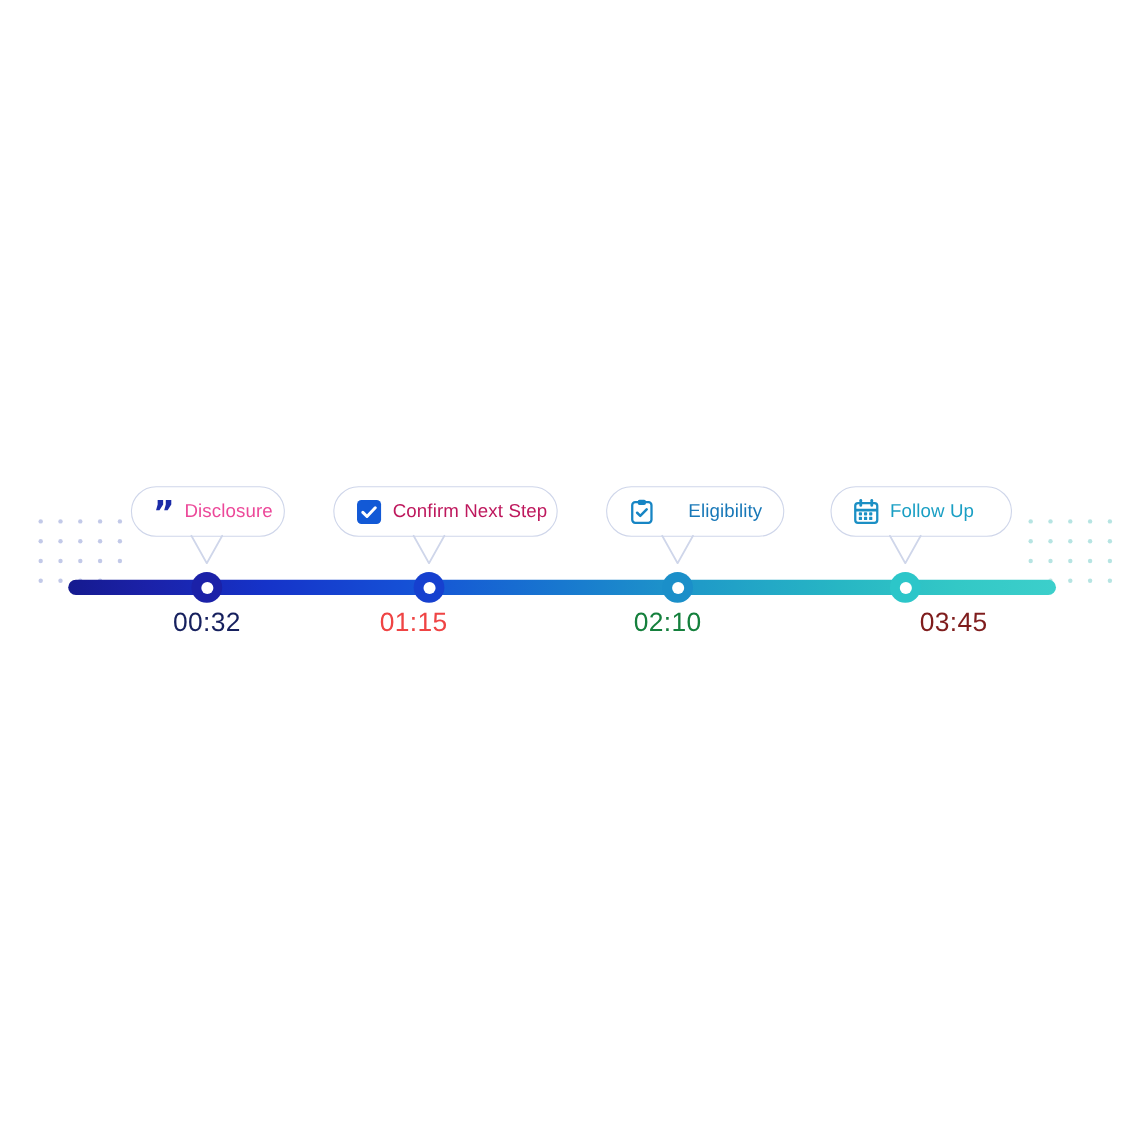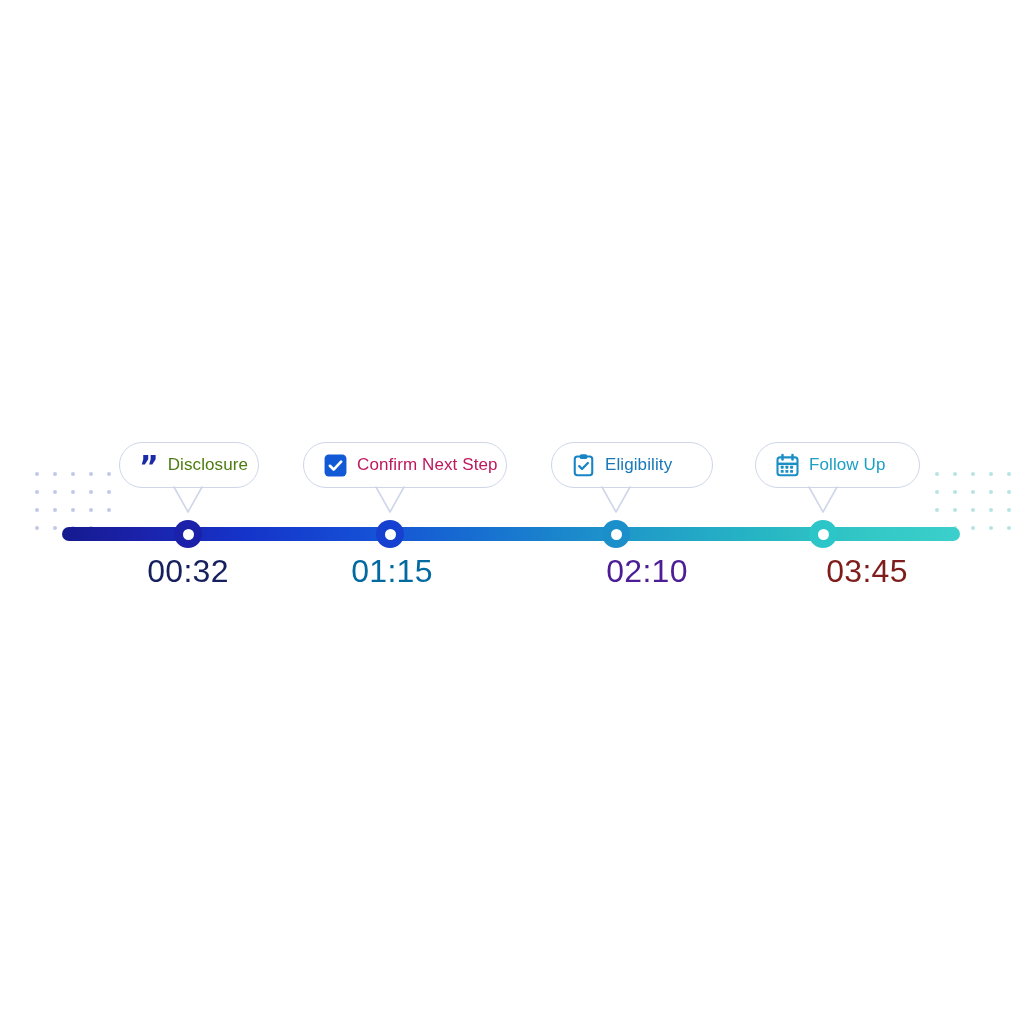--- a/index.html
+++ b/index.html
@@ -113,21 +113,21 @@
     width: 42px;
     height: 30px;
     transform: translateX(-21px);
     pointer-events: none;
   }
 
   
   .stamp {
     position: absolute;
     top: 553px;
-    font-size: 32px;
+    font-size: 24px;
     letter-spacing: 0.3px;
     transform: translateX(-50%);
     white-space: nowrap;
   }
 
   
   .quote-mark {
     font-family: "DejaVu Sans", sans-serif;
     font-size: 30px;
     font-weight: 700;
@@ -186,21 +186,21 @@
       <div class="dot"></div>
     </div>
 
   <div id="bar"></div>
 
   <div id="steps-layer">
       <div class="pill" style="left: 119px; width: 140px; top: 442px;">
         <span class="pill-icon">
           <span class="quote-mark" style="color: rgb(27, 43, 168);">”</span>
         </span>
-        <span class="pill-label" style="color: #4d7c0f; text-align: right;">Disclosure</span>
+        <span class="pill-label" style="color: #ec4899; text-align: right;">Disclosure</span>
       </div>
       <svg class="tail" viewBox="0 0 42 30" style="position: absolute; left: 188px; top: 486px;">
         <path d="M7 1 L21 26 L35 1" fill="none" stroke="#cfd6ea" stroke-width="1.6" stroke-linecap="round" stroke-linejoin="round"></path>
       </svg>
       <div class="node" style="left: 188px; background: rgb(27, 33, 168);">
         <div class="hole"></div>
       </div>
       <div class="stamp" style="left: 188px; color: rgb(22, 32, 94);">00:32</div>
       <div class="pill" style="left: 303px; width: 204px; top: 442px;">
         <span class="pill-icon">
@@ -210,38 +210,38 @@
           </svg>
         </span>
         <span class="pill-label" style="color: #be185d;">Confirm Next Step</span>
       </div>
       <svg class="tail" viewBox="0 0 42 30" style="position: absolute; left: 390px; top: 486px;">
         <path d="M7 1 L21 26 L35 1" fill="none" stroke="#cfd6ea" stroke-width="1.6" stroke-linecap="round" stroke-linejoin="round"></path>
       </svg>
       <div class="node" style="left: 390px; background: rgb(22, 64, 207);">
         <div class="hole"></div>
       </div>
-      <div class="stamp" style="left: 392px; color: #0369a1;">01:15</div>
-      <div class="pill" style="left: 551px; width: 162px; top: 442px;">
+      <div class="stamp" style="left: 376px; color: #ef4444;">01:15</div>
+      <div class="pill" style="left: 551px; width: 162px; top: 442px; justify-content: space-between;">
         <span class="pill-icon">
           <svg width="25" height="25" viewBox="0 0 24 24">
             <rect x="3.6" y="3.4" width="16.8" height="18" rx="2.6" fill="none" stroke="#1785c4" stroke-width="2"></rect>
             <rect x="8.4" y="1.2" width="7.2" height="4.6" rx="1.6" fill="#1785c4"></rect>
             <path d="M7.9 12.6 L10.6 15.3 L16.2 9.6" fill="none" stroke="#1785c4" stroke-width="2.2" stroke-linecap="round" stroke-linejoin="round"></path>
           </svg>
         </span>
         <span class="pill-label" style="color: rgb(24, 120, 184);">Eligibility</span>
       </div>
       <svg class="tail" viewBox="0 0 42 30" style="position: absolute; left: 616px; top: 486px;">
         <path d="M7 1 L21 26 L35 1" fill="none" stroke="#cfd6ea" stroke-width="1.6" stroke-linecap="round" stroke-linejoin="round"></path>
       </svg>
       <div class="node" style="left: 616px; background: rgb(27, 143, 201);">
         <div class="hole"></div>
       </div>
-      <div class="stamp" style="left: 647px; color: #4c1d95;">02:10</div>
+      <div class="stamp" style="left: 607px; color: #15803d;">02:10</div>
       <div class="pill" style="left: 755px; width: 165px; top: 442px;">
         <span class="pill-icon">
           <svg width="25" height="25" viewBox="0 0 24 24">
             <rect x="2.4" y="4.2" width="19.2" height="17.2" rx="2.4" fill="none" stroke="#1b8fc4" stroke-width="2"></rect>
             <path d="M2.4 10.4 H21.6" stroke="#1b8fc4" stroke-width="2.4"></path>
             <path d="M7.2 1.8 V6.2" stroke="#1b8fc4" stroke-width="2.4" stroke-linecap="round"></path>
             <path d="M16.8 1.8 V6.2" stroke="#1b8fc4" stroke-width="2.4" stroke-linecap="round"></path>
             <rect x="5.5" y="12.2" width="2.8" height="2.8" rx="0.6" fill="#1b8fc4"></rect>
             <rect x="10" y="12.2" width="2.8" height="2.8" rx="0.6" fill="#1b8fc4"></rect>
             <rect x="14.5" y="12.2" width="2.8" height="2.8" rx="0.6" fill="#1b8fc4"></rect>

